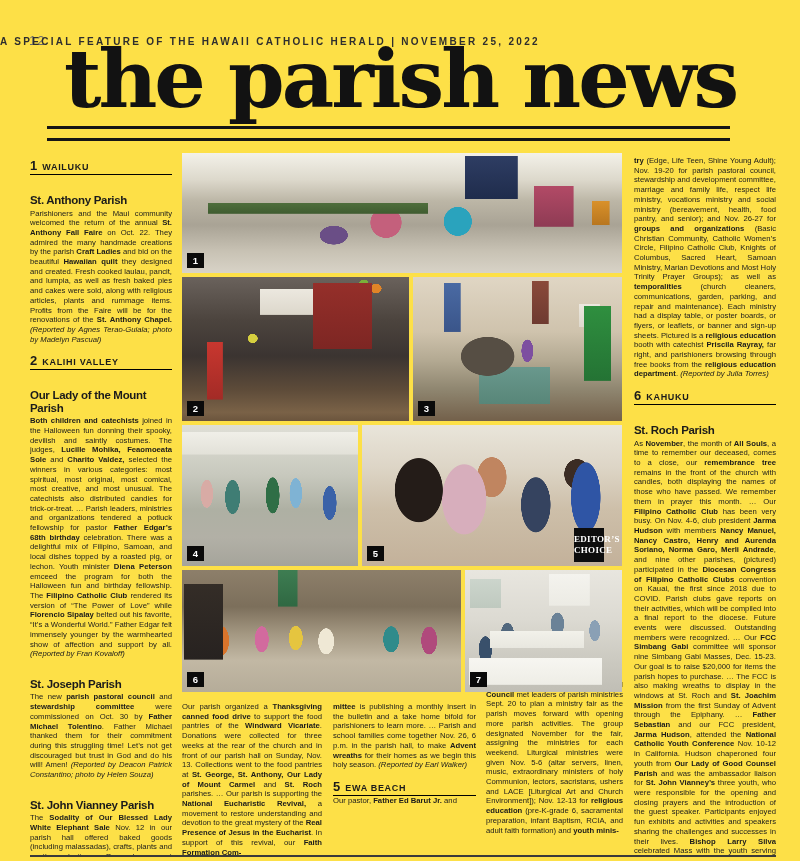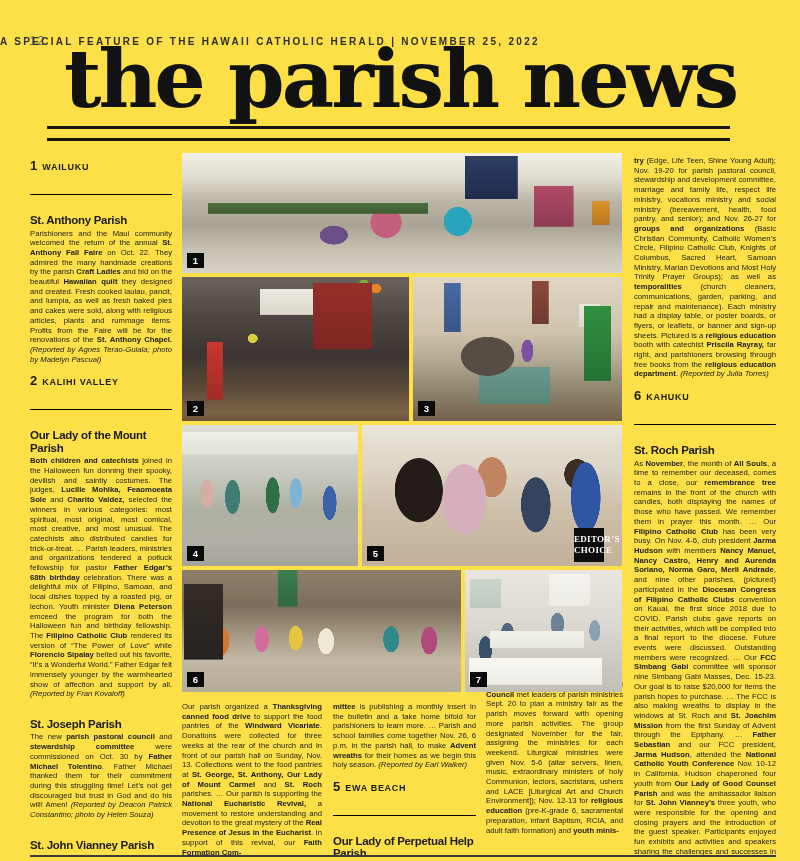--- a/index.html
+++ b/index.html
@@ -17,21 +17,21 @@
              border-top:3px solid #151515;border-bottom:3px solid #151515;}
 
   
   .col{position:absolute;overflow:hidden;}
   .col-left {left:30px; top:156px;width:142px;height:699px;}
   .col-a    {left:182px;top:702px;width:140px;height:155px;}
   .col-b    {left:333px;top:702px;width:143px;height:155px;}
   .col-c    {left:486px;top:680px;width:137px;height:155px;}
   .col-right{left:634px;top:156px;width:142px;height:699px;}
 
-  .sec-head{margin:7px 0 0;padding-bottom:20px;border-bottom:1.5px solid #000;}
+  .sec-head{margin:7px 0 0;padding-bottom:0;border-bottom:1.5px solid #000;}
   .col > .sec-head:first-child{margin-top:0;}
   .sec-num{font-size:13px;font-weight:bold;line-height:13px;}
   .sec-loc{font-size:9px;font-weight:bold;letter-spacing:0.7px;margin-left:5px;}
   .sec-parish{margin:19px 0 2px;font-size:11.5px;line-height:12.5px;font-weight:bold;letter-spacing:-0.3px;}
   .body-text{margin:0 0 4px;font-size:7.7px;line-height:9.7px;text-align:justify;color:#1b1b1b;}
   .body-text b{font-weight:bold;}
   .body-text i{font-style:italic;}
 
   
   .photo{position:absolute;overflow:hidden;background-color:#b9b4a8;}
@@ -128,21 +128,20 @@
       <p class="body-text">The new <b>parish pastoral council</b> and <b>stewardship committee</b> were commissioned on Oct. 30 by <b>Father Michael Tolentino</b>. Father Michael thanked them for their commitment during this struggling time! Let’s not get discouraged but trust in God and do his will! Amen! <i>(Reported by Deacon Patrick Constantino; photo by Helen Souza)</i></p>
       <div class="sec-parish">St. John Vianney Parish</div>
       <p class="body-text">The <b>Sodality of Our Blessed Lady White Elephant Sale</b> Nov. 12 in our parish hall offered baked goods (including malassadas), crafts, plants and gently-used items. Proceeds support scholarships for our parish school, leadership development, campus beautification projects, and outreach ministry. …</p>
     </div>
   <div class="col col-a">
       <p class="body-text">Our parish organized a <b>Thanksgiving canned food drive</b> to support the food pantries of the <b>Windward Vicariate</b>. Donations were collected for three weeks at the rear of the church and in front of our parish hall on Sunday, Nov. 13. Collections went to the food pantries at <b>St. George, St. Anthony, Our Lady of Mount Carmel</b> and <b>St. Roch</b> parishes. … Our parish is supporting the <b>National Eucharistic Revival,</b> a movement to restore understanding and devotion to the great mystery of the <b>Real Presence of Jesus in the Eucharist</b>. In support of this revival, our <b>Faith Formation Com-</b></p>
     </div>
   <div class="col col-b">
       <p class="body-text"><b>mittee</b> is publishing a monthly insert in the bulletin and a take home bifold for parishioners to learn more. … Parish and school families come together Nov. 26, 6 p.m. in the parish hall, to make <b>Advent wreaths</b> for their homes as we begin this holy season. <i>(Reported by Earl Walker)</i></p>
       <div class="sec-head"><span class="sec-num">5</span><span class="sec-loc">EWA BEACH</span></div>
-      <div class="sec-parish">Our Lady of Perpetual Help Parish</div>
       <p class="body-text">Our pastor, <b>Father Ed Barut Jr.</b> and</p>
     </div>
   <div class="col col-c">
       <p class="body-text">members of the <b>Parish Pastoral Council</b> met leaders of parish ministries Sept. 20 to plan a ministry fair as the parish moves forward with opening more parish activities. The group designated November for the fair, assigning the ministries for each weekend. Liturgical ministries were given Nov. 5-6 (altar servers, linen, music, extraordinary ministers of holy Communion, lectors, sacristans, ushers and LACE [Liturgical Art and Church Environment]); Nov. 12-13 for <b>religious education</b> (pre-K-grade 6, sacramental preparation, infant Baptism, RCIA, and adult faith formation) and <b>youth minis-</b></p>
     </div>
   <div class="col col-right">
       <p class="body-text"><b>try</b> (Edge, Life Teen, Shine Young Adult); Nov. 19-20 for parish pastoral council, stewardship and development committee, marriage and family life, respect life ministry, vocations ministry and social ministry (bereavement, health, food pantry, and senior); and Nov. 26-27 for <b>groups and organizations</b> (Basic Christian Community, Catholic Women’s Circle, Filipino Catholic Club, Knights of Columbus, Sacred Heart, Samoan Ministry, Marian Devotions and Most Holy Trinity Prayer Groups); as well as <b>temporalities</b> (church cleaners, communications, garden, parking, and repair and maintenance). Each ministry had a display table, or poster boards, or flyers, or leaflets, or banner and sign-up sheets. Pictured is a <b>religious education</b> booth with catechist <b>Priscila Rayray,</b> far right, and parishioners browsing through free books from the <b>religious education department</b>. <i>(Reported by Julia Torres)</i></p>
       <div class="sec-head"><span class="sec-num">6</span><span class="sec-loc">KAHUKU</span></div>
       <div class="sec-parish">St. Roch Parish</div>
       <p class="body-text">As <b>November</b>, the month of <b>All Souls</b>, a time to remember our deceased, comes to a close, our <b>remembrance tree</b> remains in the front of the church with candles, both displaying the names of those who have passed. We remember them in prayer this month. … Our <b>Filipino Catholic Club</b> has been very busy. On Nov. 4-6, club president <b>Jarma Hudson</b> with members <b>Nancy Manuel, Nancy Castro, Henry and Aurenda Soriano, Norma Garo, Merli Andrade</b>, and nine other parishes, (pictured) participated in the <b>Diocesan Congress of Filipino Catholic Clubs</b> convention on Kauai, the first since 2018 due to COVID. Parish clubs gave reports on their activities, which will be compiled into a final report to the diocese. Future events were discussed. Outstanding members were recognized. … Our <b>FCC Simbang Gabi</b> committee will sponsor nine Simbang Gabi Masses, Dec. 15-23. Our goal is to raise $20,000 for items the parish hopes to purchase. … The FCC is also making wreaths to display in the windows at St. Roch and <b>St. Joachim Mission</b> from the first Sunday of Advent through the Epiphany. … <b>Father Sebastian</b> and our FCC president, <b>Jarma Hudson</b>, attended the <b>National Catholic Youth Conference</b> Nov. 10-12 in California. Hudson chaperoned four youth from <b>Our Lady of Good Counsel Parish</b> and was the ambassador liaison for <b>St. John Vianney’s</b> three youth, who were responsible for the opening and closing prayers and the introduction of the guest speaker. Participants enjoyed fun exhibits and activities and speakers sharing the challenges and successes in their lives. <b>Bishop Larry Silva</b> celebrated Mass with the youth serving as ushers and altar servers. At least 12 bishops and 30 priests attended. … Our</p>

